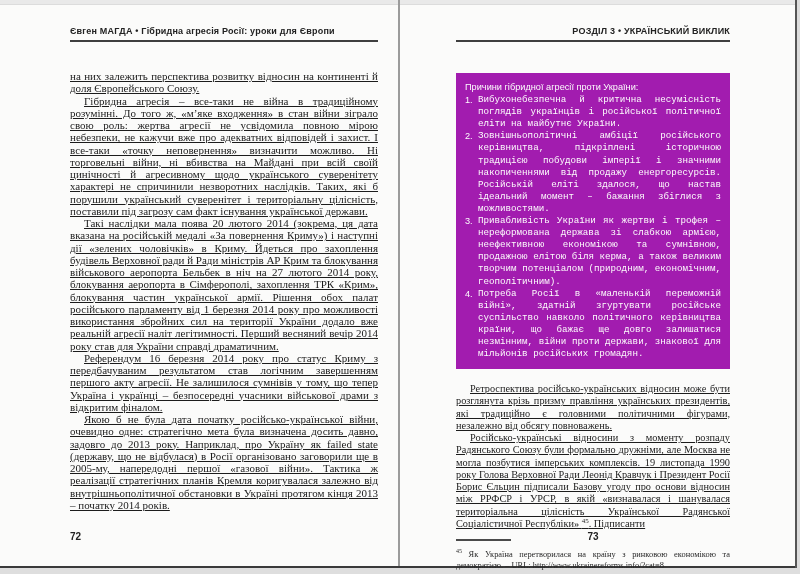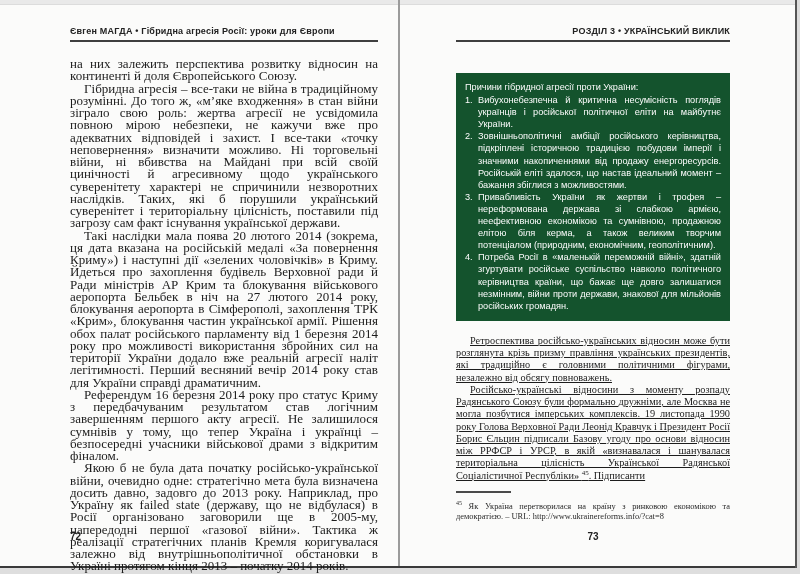--- a/index.html
+++ b/index.html
@@ -19,33 +19,33 @@
   .page-left{left:70px;width:308px;}
   .page-right{left:456px;width:274px;}
 
   .running-head{
     font-family:"Liberation Sans",sans-serif;font-weight:bold;
     font-size:9px;letter-spacing:.2px;color:#222;white-space:nowrap;
   }
   .running-head.right{text-align:right;}
   .head-rule{height:2px;background:#3f3f3f;margin-top:4px;border:0;}
 
-  .body-text{margin-top:16px;text-align:justify;font-size:13px;line-height:12.25px;}
+  .body-text{margin-top:28px;text-align:justify;font-size:11px;line-height:12.25px;text-decoration:underline;}
   .body-text p{margin:0;text-indent:14px;}
   .body-text p.no-indent{text-indent:0;}
 
   .causes-box{
-    margin-top:31px;background:#14532d;color:#fdfdfd;
+    margin-top:31px;background:#a21caf;color:#fdfdfd;
     font-family:"Liberation Sans",sans-serif;font-size:9.2px;line-height:12.1px;
     padding:8px 9px 9px 9px;text-align:justify;
   }
   .causes-title{margin:0 0 1px 0;}
   .causes-item{display:flex;margin:0;}
   .causes-num{flex:0 0 13px;}
-  .causes-text{flex:1;}
+  .causes-text{flex:1;font-family:Liberation Mono, monospace;}
 
   .rp-body{margin-top:14px;text-align:justify;font-size:10.3px;line-height:12.25px;text-decoration:underline;}
   .rp-body p{margin:0;text-indent:14px;}
   sup.fn-ref{font-size:7px;line-height:0;vertical-align:super;}
 
   .footnote{margin-top:9px;}
   .fn-rule{width:55px;height:2px;background:#4a4a4a;border:0;margin:0 0 5px 0;}
   .fn-text{font-size:8.4px;line-height:10.6px;text-align:justify;margin:0;color:#2a2a2a;}
   .fn-text sup{font-size:6px;vertical-align:super;}
 

